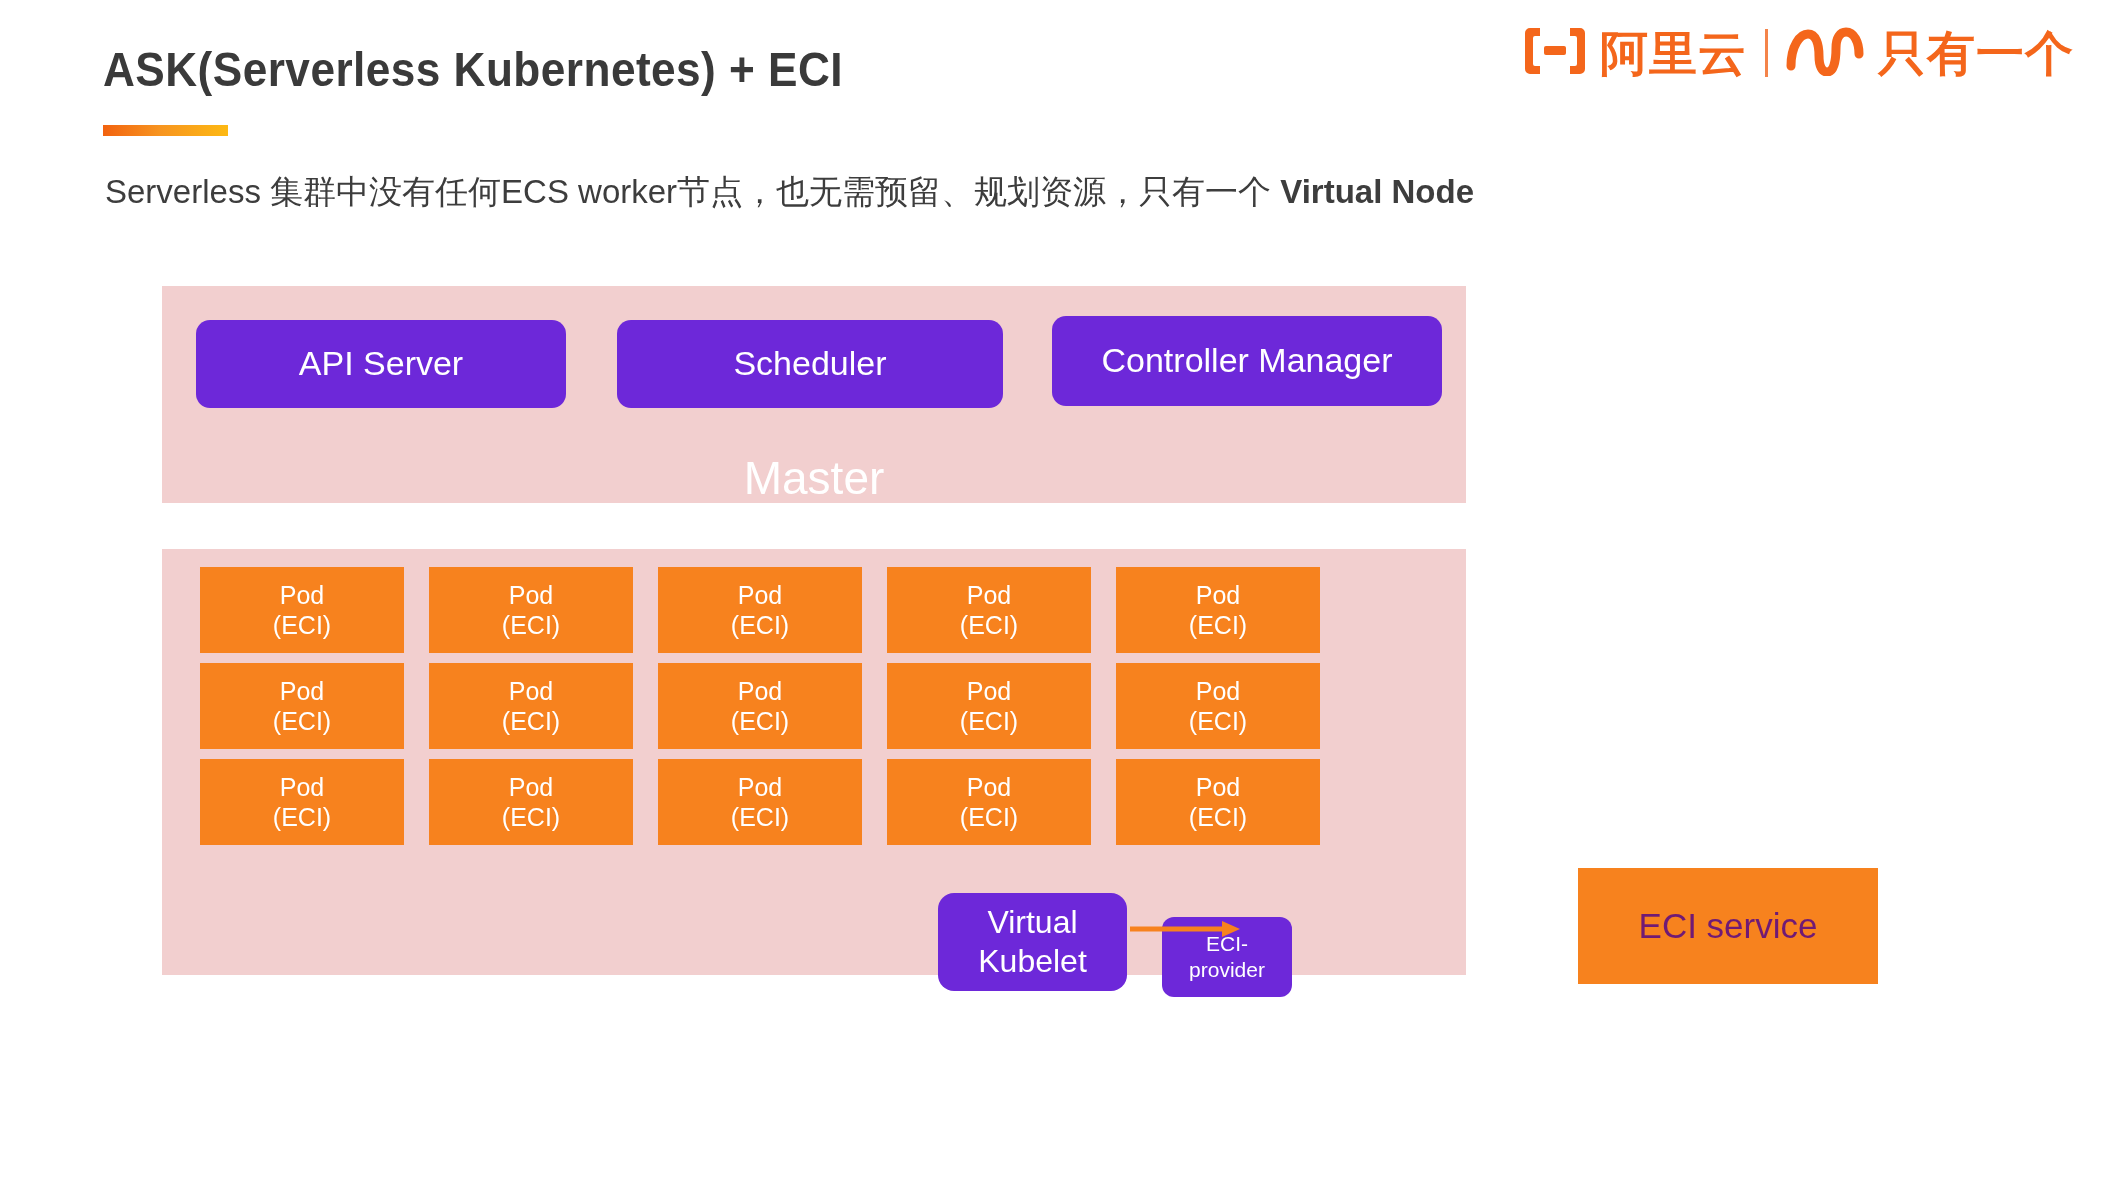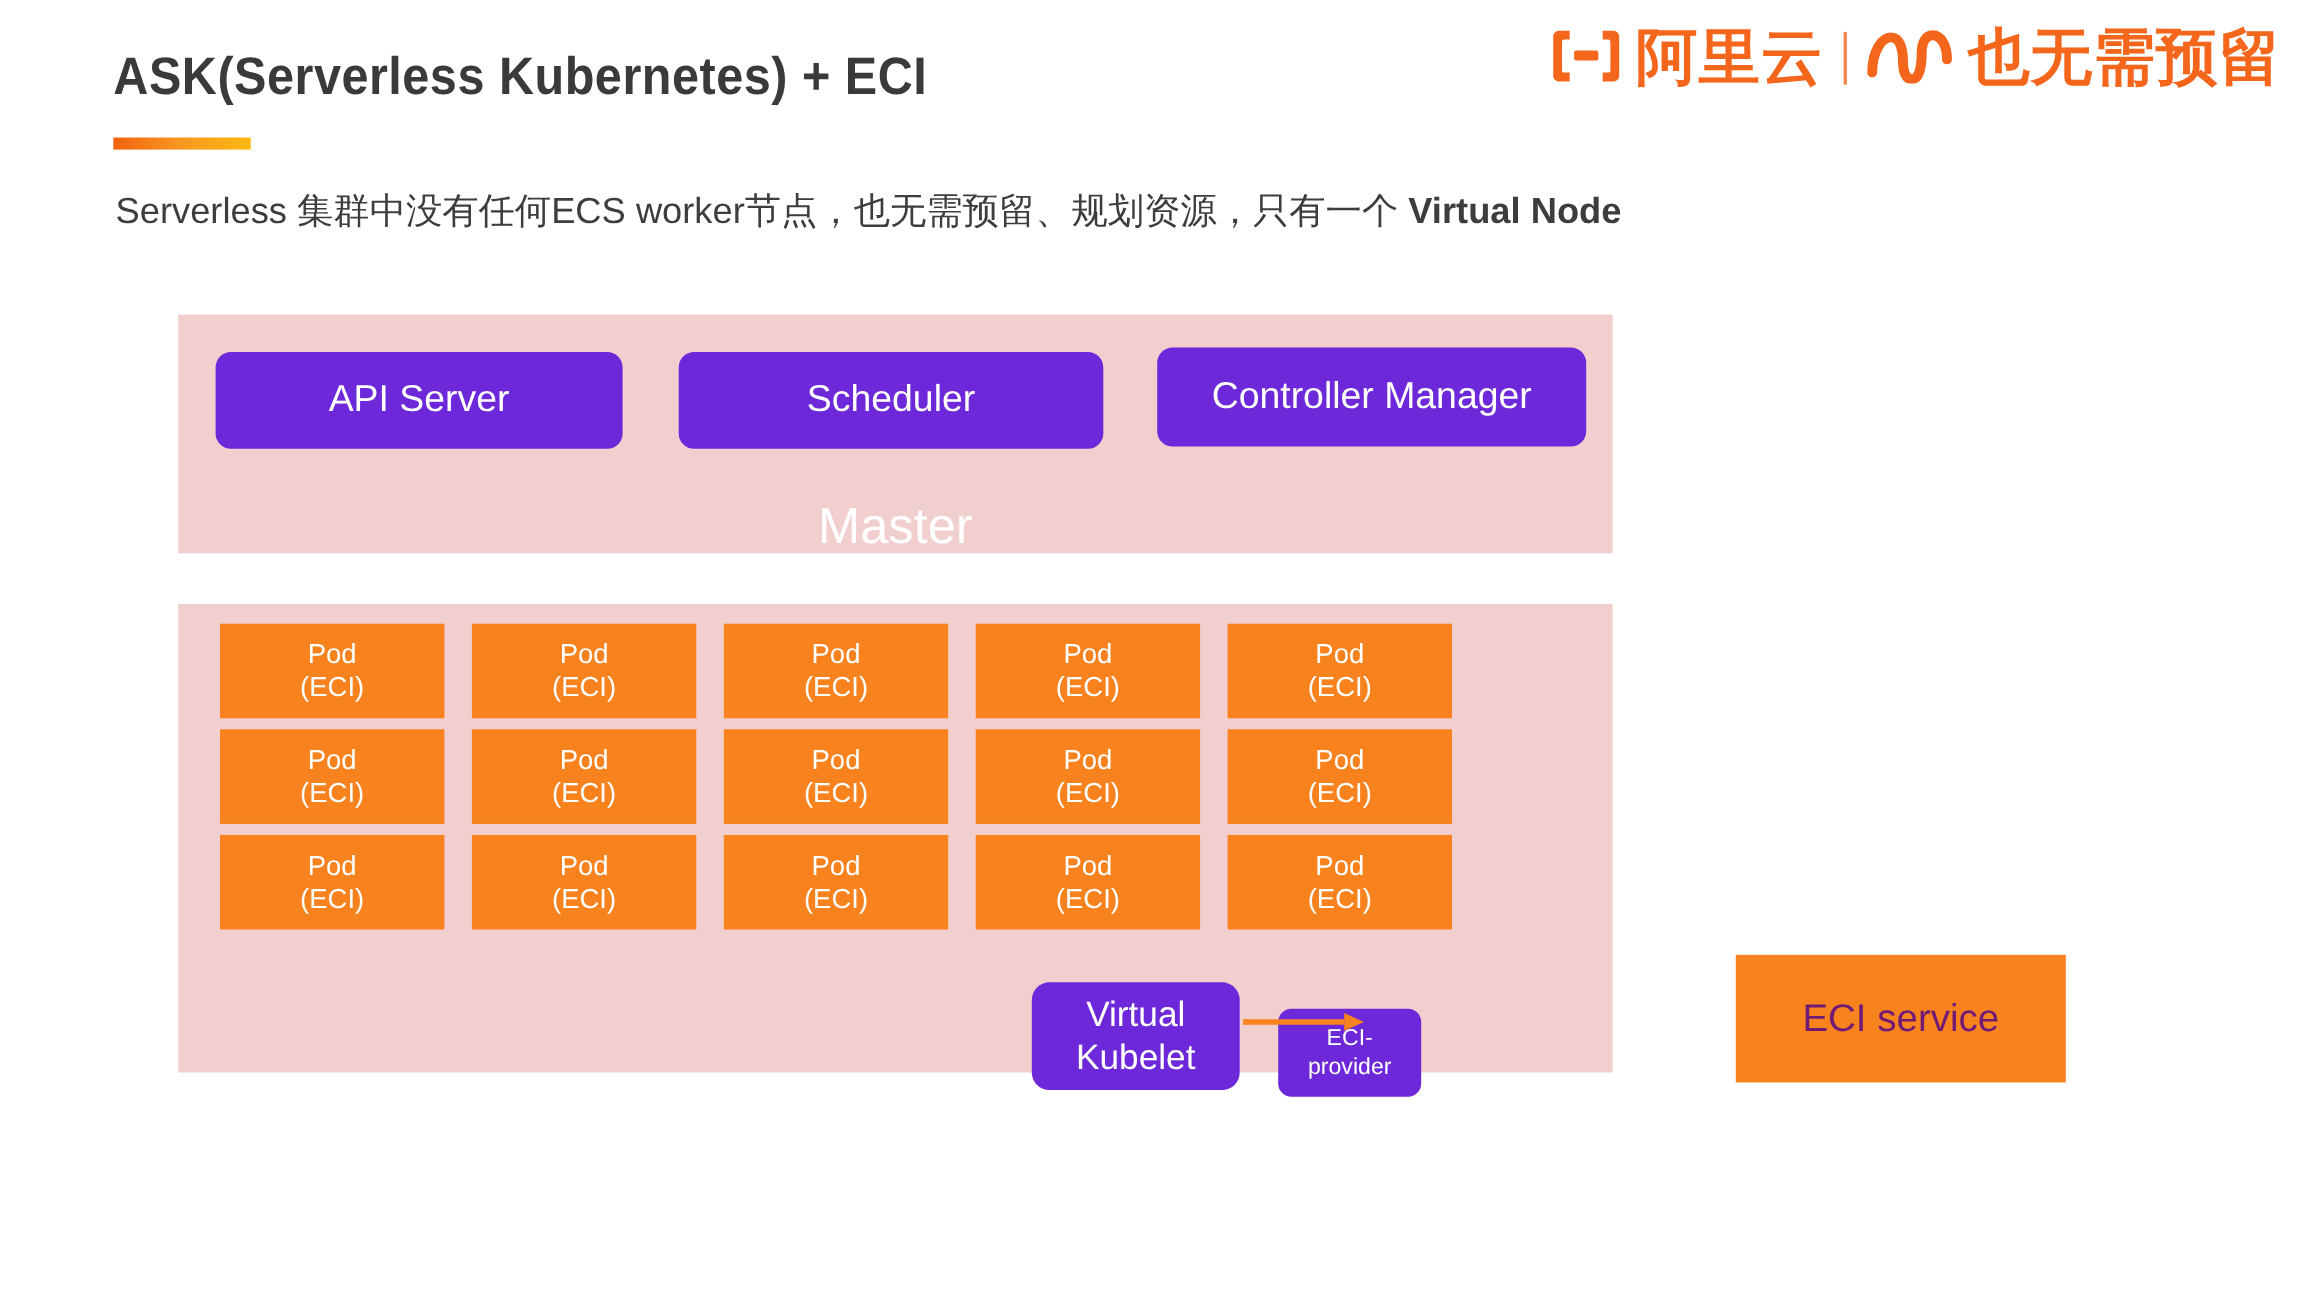--- a/index.html
+++ b/index.html
@@ -58,21 +58,21 @@
     top: 22px;
     height: 62px;
     display: flex;
     align-items: center;
     gap: 14px;
   }
   .logo-mark {
     display: block;
   }
   .logo-cn {
-    font-size: 56px;
+    font-size: 48px;
     font-weight: bold;
     color: #f4661b;
     letter-spacing: 1px;
     line-height: 1;
     font-family: "DejaVu Sans", "Liberation Sans", sans-serif;
   }
   .logo-divider {
     width: 3px;
     height: 48px;
     background: #f4844a;
@@ -206,21 +206,21 @@
       <rect x="20" y="21" width="22" height="9" rx="2" fill="#f4661b"></rect>
     </svg>
   </span>
   <span class="logo-cn">阿里云</span>
   <span class="logo-divider"></span>
   <span class="logo-mark">
     <svg width="78" height="50" viewBox="0 0 78 50">
       <path d="M5 40 C5 20 14 8 22 8 C30 8 33 18 33 30 C33 40 36 46 41 46 C48 46 50 34 50 22 C50 12 54 6 60 6 C68 6 73 16 73 28" fill="none" stroke="#f4661b" stroke-width="9" stroke-linecap="round"></path>
     </svg>
   </span>
-  <span class="logo-cn">也无需预留</span>
+  <span class="logo-cn">只有一个</span>
 </div>
 
 <div class="panel" id="master-panel">
   <div class="grey-box" id="box-api-server">API Server</div>
   <div class="grey-box" id="box-controller">Controller Manager</div>
   <div class="grey-box" id="box-scheduler">Scheduler</div>
   <div id="master-label">Master</div>
 </div>
 
 <div class="panel" id="worker-panel">

